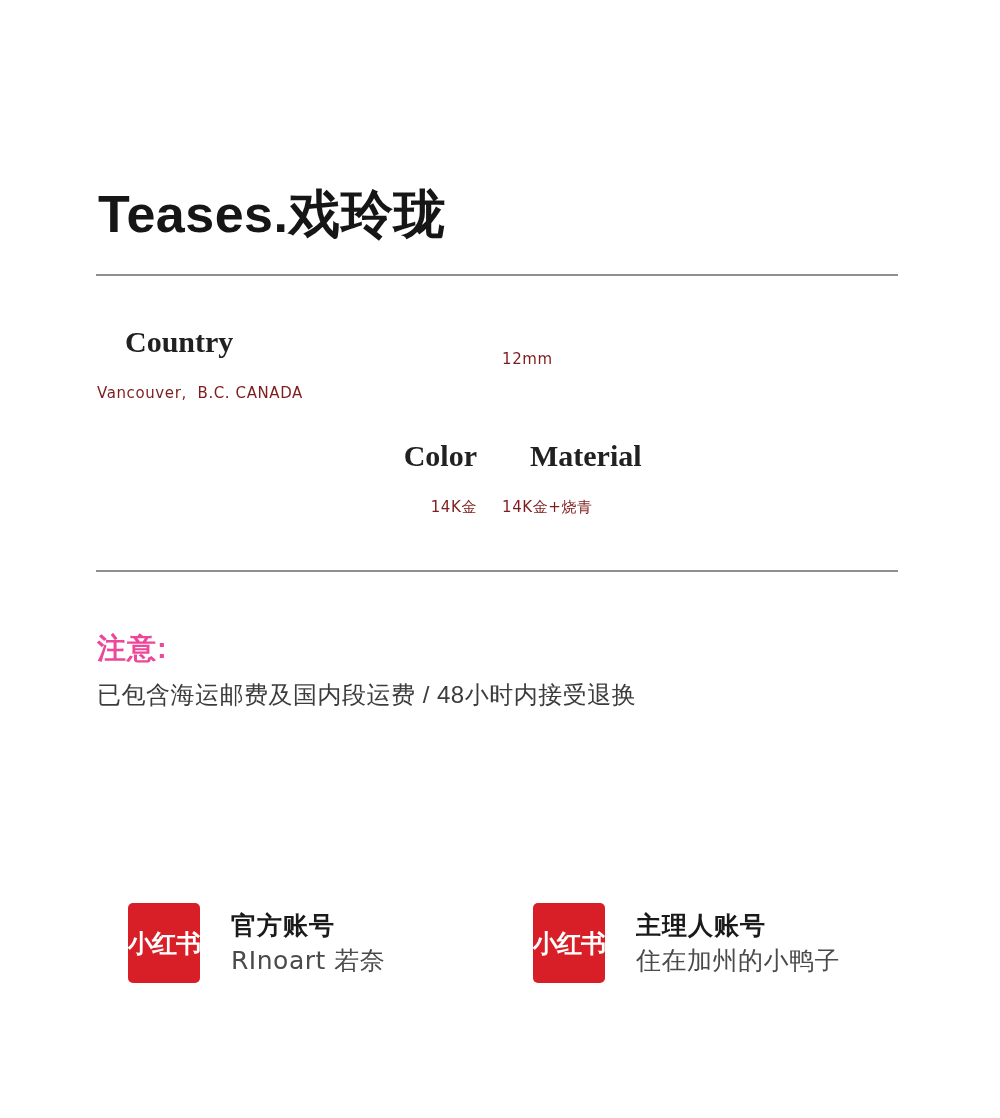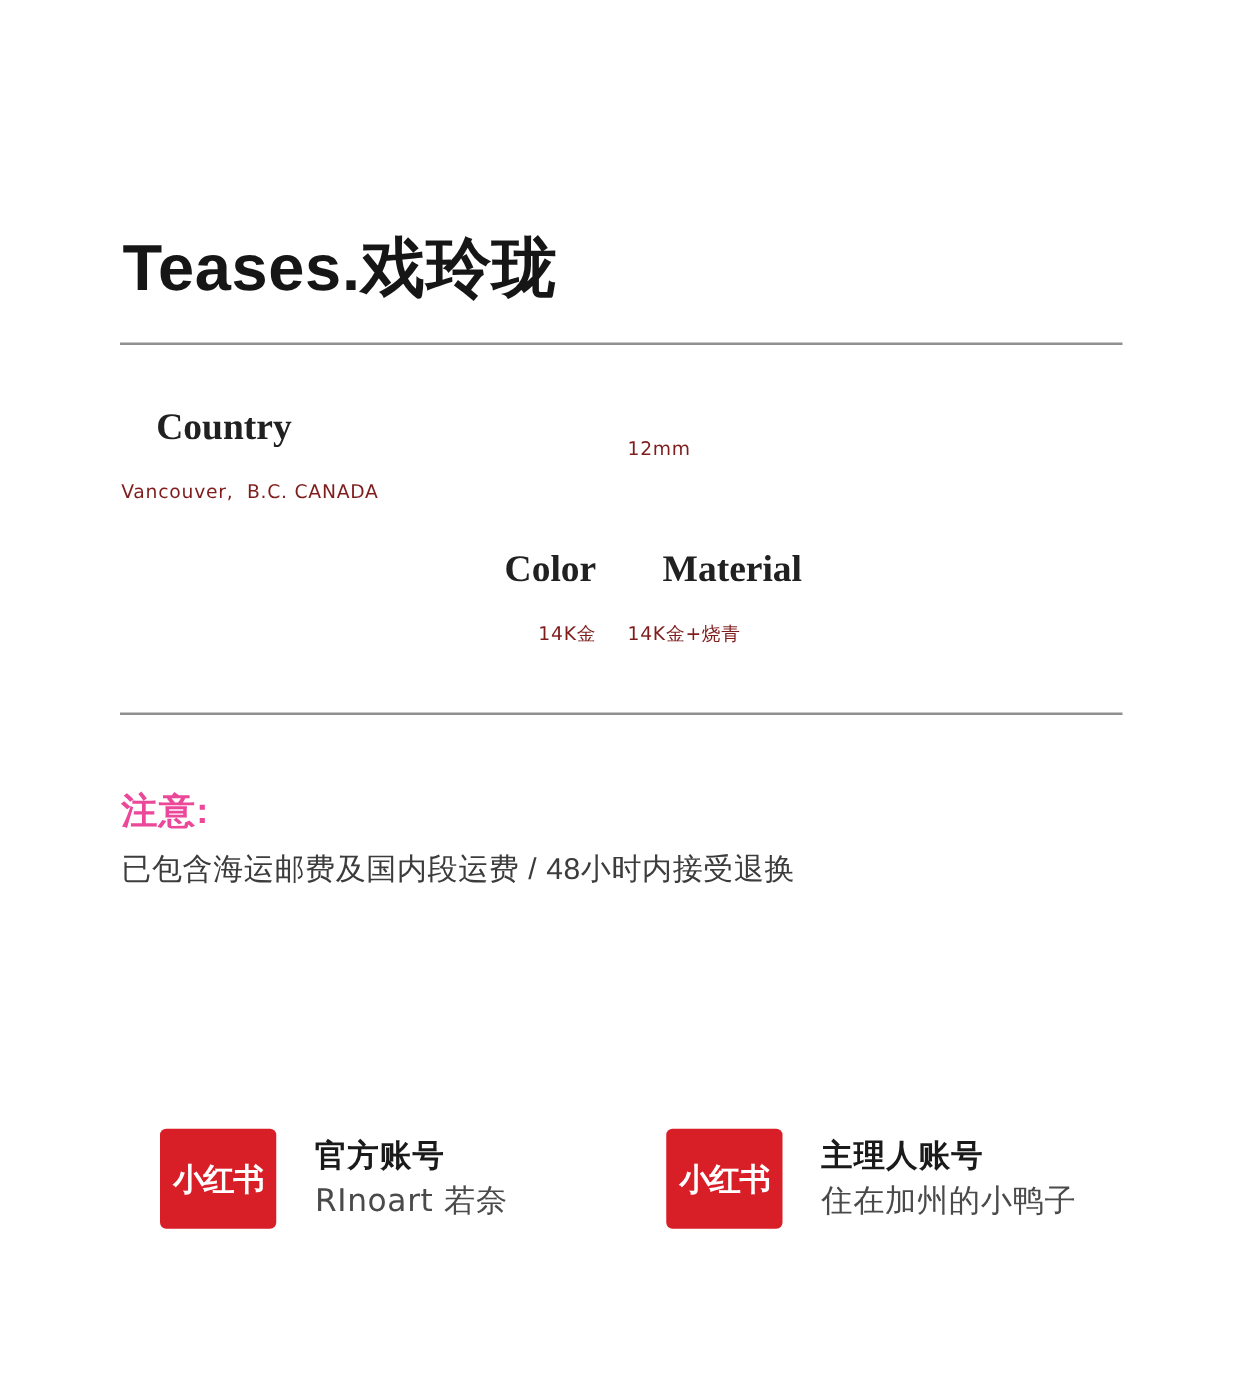--- a/index.html
+++ b/index.html
@@ -81,21 +81,21 @@
   .account {
     position: absolute;
     top: 903px;
     display: flex;
     align-items: center;
   }
   .account-1 { left: 128px; }
   .account-2 { left: 533px; }
 
   .xhs-badge {
-    width: 93px;
+    width: 72px;
     height: 80px;
     border-radius: 5px;
     display: flex;
     align-items: center;
     justify-content: center;
     flex: 0 0 auto;
   }
   .xhs-badge span {
     color: #ffffff;
     font-size: 25px;

